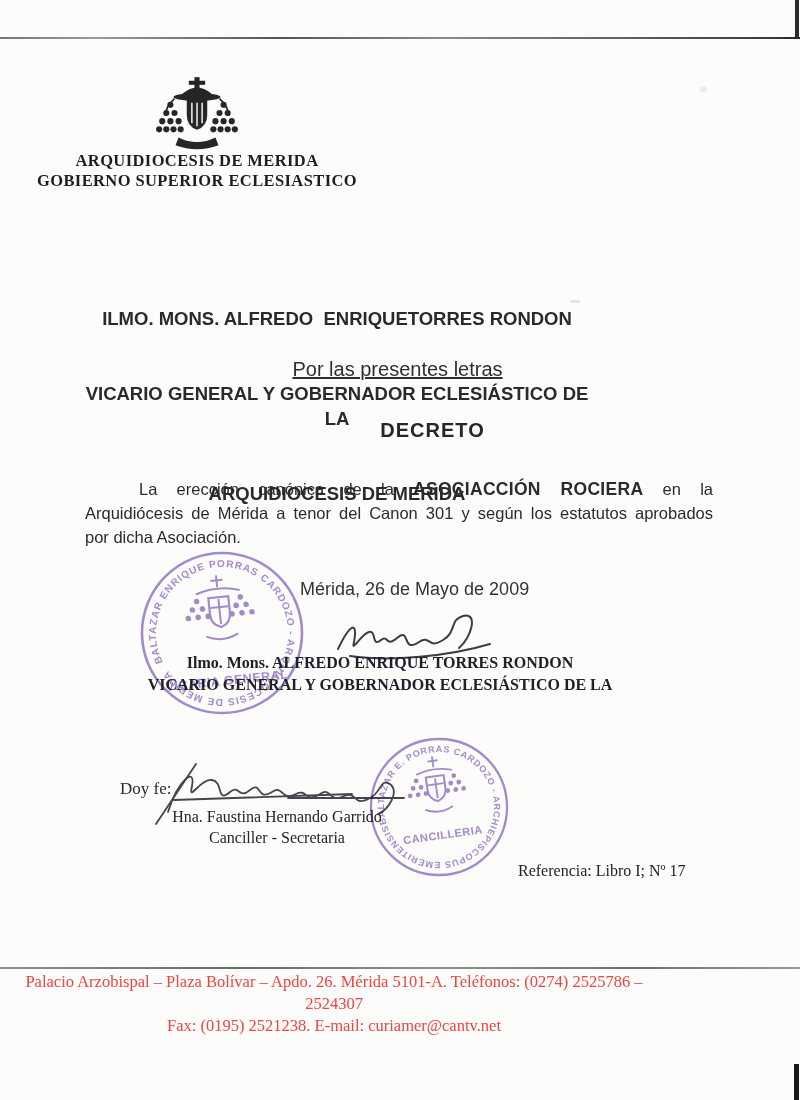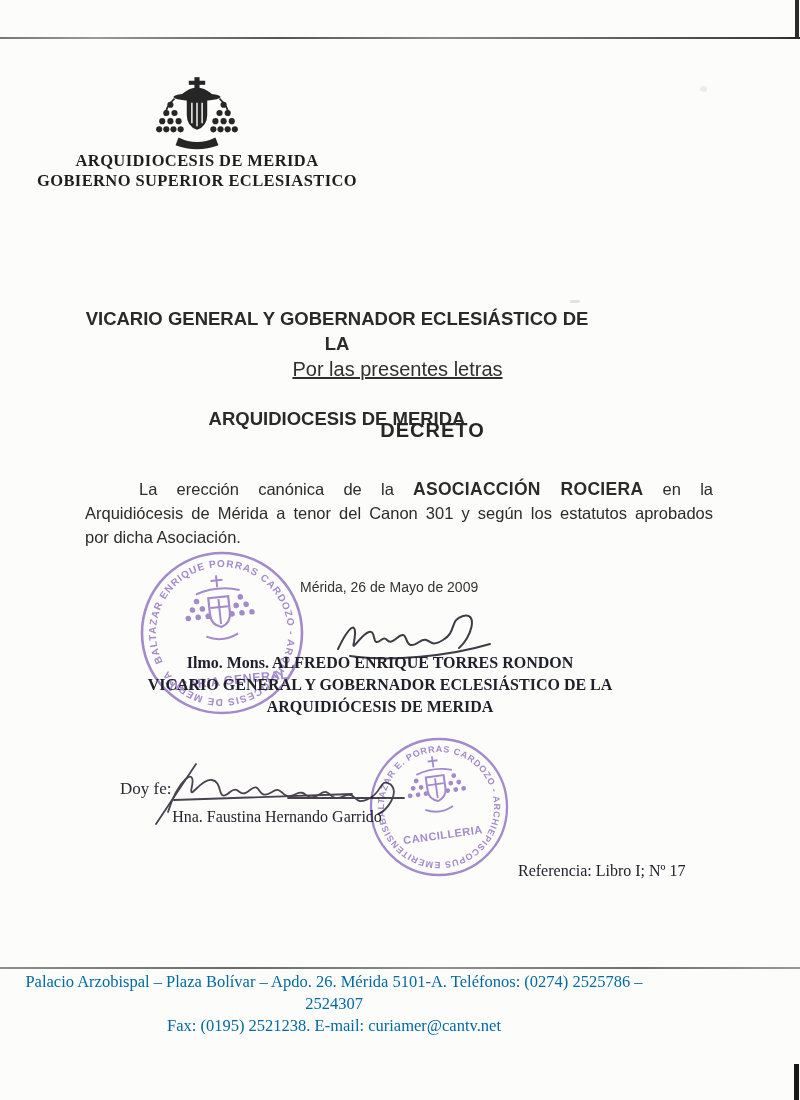--- a/index.html
+++ b/index.html
@@ -32,39 +32,39 @@
   .intro-line { top:358px; left:0; width:795px; text-align:center; font-size:20px; color:#2f2f2f;text-decoration:underline; }
   .decree-heading { top:419px; left:0; width:795px; text-align:center;
     font-weight:bold; font-size:20px; letter-spacing:1px; color:#262626;padding-left:35px; }
 
   
   .decree-body { top:477px; left:85px; width:628px; font-size:16.5px; line-height:24px; color:#2b2b2b; }
   .decree-body .jline { text-align:justify; text-align-last:justify; }
   .decree-body .indent { padding-left:54px; }
   .decree-body b { font-size:17.5px; letter-spacing:0.3px; }
 
-  .date-line { top:579px; left:300px; font-size:14px; color:#333; }
+  .date-line { top:579px; left:300px; font-size:18px; color:#333; }
 
   
   .signatory-block { top:652px; left:80px; width:600px; text-align:center;
     font-family:"Liberation Serif", serif; font-weight:bold;
     font-size:16px; line-height:22px; color:#20202a; }
 
   
   .attest-label { top:779px; left:120px; font-family:"Liberation Serif", serif; font-size:17px; color:#2a2a33; }
   .attest-block { top:806px; left:138px; width:278px; text-align:center;
     font-family:"Liberation Serif", serif; font-size:16px; line-height:21px; color:#24242e; }
 
   .reference-line { top:862px; left:518px; font-family:"Liberation Serif", serif; font-size:16px; color:#22222c; }
 
   
   .footer-rule { top:967px; left:0; width:800px; height:2px;
     background:linear-gradient(90deg,#8e8e8e 0%,#6a6a6a 30%,#909090 55%,#6f6f6f 80%,#999 100%); }
   .footer-block { top:971px; left:0; width:668px; text-align:center;
-    font-family:"Liberation Serif", serif; font-size:16.5px; line-height:22px; color:#0369a1; }
+    font-family:"Liberation Serif", serif; font-size:16.5px; line-height:22px; color:#ef4444; }
 
   
   .stamp { mix-blend-mode:multiply; opacity:0.9; }
   .stamp-vicaria { top:549px; left:138px; width:168px; height:168px; }
   .stamp-cancilleria { top:736px; left:368px; width:142px; height:142px; }
   .sig-torres { top:604px; left:330px; width:175px; height:62px; }
   .sig-faustina { top:752px; left:138px; width:290px; height:78px; }
 </style>
 </head>
 <body>
@@ -116,20 +116,21 @@
     <line x1="49" y1="26" x2="49" y2="46"></line>
   </g>
 </svg>
 
 <div class="abs org-block">
   <div>ARQUIDIOCESIS DE MERIDA</div>
   <div>GOBIERNO SUPERIOR ECLESIASTICO</div>
 </div>
 
 <div class="abs title-block">
+  <div>ILMO. MONS. ALFREDO  ENRIQUETORRES RONDON</div>
   <div>VICARIO GENERAL Y GOBERNADOR ECLESIÁSTICO DE LA</div>
   <div>ARQUIDIOCESIS DE MERIDA</div>
 </div>
 
 <div class="abs intro-line">Por las presentes letras</div>
 <div class="abs decree-heading">DECRETO</div>
 
 <div class="abs decree-body">
   <div class="jline indent"><span>La erección canónica de la </span><b>ASOCIACCIÓN ROCIERA</b><span> en la</span></div>
   <div class="jline">Arquidiócesis de Mérida a tenor del Canon 301 y según los estatutos aprobados</div>
@@ -175,36 +176,36 @@
 <svg class="abs sig-torres" viewBox="0 0 175 62">
   <g stroke="#3f3b46" stroke-width="2" fill="none" stroke-linecap="round">
     <path d="M8,45 C20,20 28,16 24,38 C21,50 31,30 39,28 C47,26 41,44 51,36 C59,30 55,44 67,34 C81,22 71,50 89,38 C101,30 97,46 113,36 C127,28 119,16 133,12 C149,8 141,34 129,44"></path>
     <path d="M20,52 C60,58 120,52 160,40"></path>
   </g>
 </svg>
 
 <div class="abs signatory-block">
   <div>Ilmo. Mons. ALFREDO ENRIQUE TORRES RONDON</div>
   <div>VICARIO GENERAL Y GOBERNADOR ECLESIÁSTICO DE LA</div>
-  <div>ARQUIDIÓCESIS DE MERIDA</div>
 </div>
 
 <div class="abs attest-label">Doy fe:</div>
 
 <svg class="abs sig-faustina" viewBox="0 0 290 78">
   <g stroke="#48434f" stroke-width="1.8" fill="none" stroke-linecap="round">
     <path d="M30,60 C40,28 58,14 54,34 C50,52 62,26 74,28 C86,30 78,52 92,40 C102,32 100,48 112,38 C124,28 118,50 134,40 C146,32 142,50 158,42 C170,36 166,52 182,42 C194,34 190,52 206,44 C220,38 214,56 232,46 C244,40 242,26 252,32 C262,40 250,58 240,62"></path>
     <path d="M36,48 L214,42"></path>
     <path d="M150,46 L266,46"></path>
     <path d="M58,12 L18,72"></path>
   </g>
 </svg>
 
 <div class="abs attest-block">
   <div>Hna. Faustina Hernando Garrido</div>
+  <div>Canciller - Secretaria</div>
 </div>
 
 <svg class="abs stamp stamp-cancilleria" viewBox="0 0 142 142">
   <circle cx="71" cy="71" r="68" fill="none" stroke="#9b7fc9" stroke-width="2.3"></circle>
   <g transform="rotate(-20 71 71)">
     <path id="ring2" d="M 16 71 A 55 55 0 1 1 126 71 A 55 55 0 1 1 16 71" fill="none"></path>
     <text font-size="9" letter-spacing="0.8" fill="#9b7fc9" font-family="Liberation Sans, sans-serif" font-weight="bold">
       <textPath href="#ring2" startOffset="2">BALTAZAR E. PORRAS CARDOZO - ARCHIEPISCOPUS EMERITENSIS</textPath>
     </text>
   </g>

